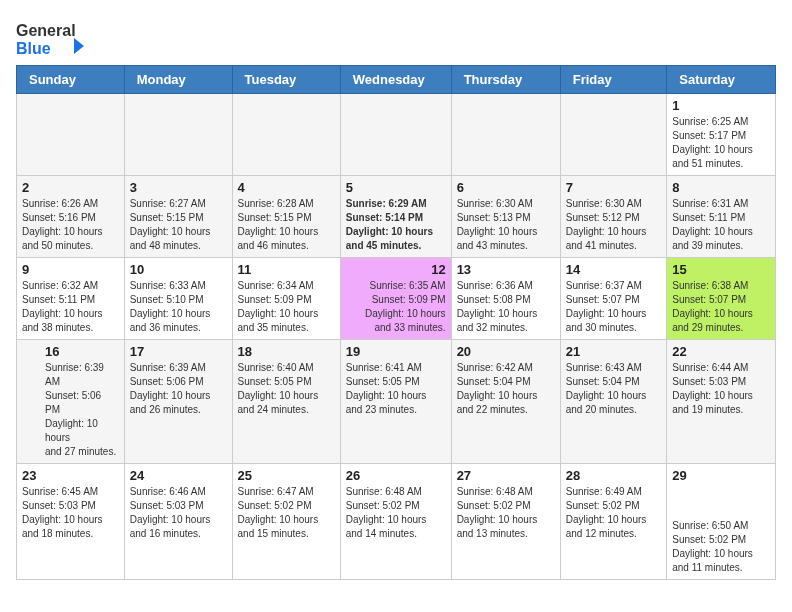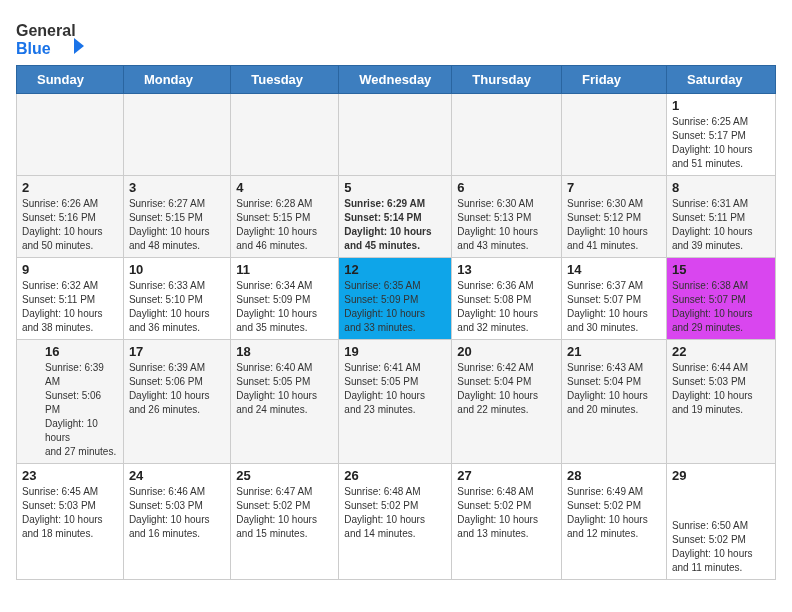--- a/index.html
+++ b/index.html
@@ -36,21 +36,21 @@
     .calendar {
       width: 100%;
       border-collapse: collapse;
       border: 1px solid #ccc;
     }
     .calendar th {
       background: #3d7ebf;
       color: #fff;
       font-size: 13px;
       font-weight: bold;
-      padding: 6px 20px;
+      padding: 6px 12px;
       text-align: left;
       border: 1px solid #2a65a0;
       margin-top: 8px;
     }
     .calendar td {
       vertical-align: top;
       border: 1px solid #ccc;
       padding: 4px 5px;
       font-size: 10.5px;
       color: #333;
@@ -201,42 +201,42 @@
 Daylight: 10 hours
 and 36 minutes.</div>
         </td>
         <td style="background: rgb(255, 255, 255);">
           <span class="day-number">11</span>
           <div class="day-info" style="white-space: pre-line;">Sunrise: 6:34 AM
 Sunset: 5:09 PM
 Daylight: 10 hours
 and 35 minutes.</div>
         </td>
-        <td style="background: #0ea5e9;">
+        <td style="background: #f0abfc; text-align: right;">
           <span class="day-number">12</span>
           <div class="day-info" style="white-space: pre-line;">Sunrise: 6:35 AM
 Sunset: 5:09 PM
 Daylight: 10 hours
 and 33 minutes.</div>
         </td>
         <td style="background: rgb(255, 255, 255);">
           <span class="day-number">13</span>
           <div class="day-info" style="white-space: pre-line;">Sunrise: 6:36 AM
 Sunset: 5:08 PM
 Daylight: 10 hours
 and 32 minutes.</div>
         </td>
         <td style="background: rgb(255, 255, 255);">
           <span class="day-number">14</span>
           <div class="day-info" style="white-space: pre-line;">Sunrise: 6:37 AM
 Sunset: 5:07 PM
 Daylight: 10 hours
 and 30 minutes.</div>
         </td>
-        <td style="background: #d946ef;">
+        <td style="background: #bef264;">
           <span class="day-number">15</span>
           <div class="day-info" style="white-space: pre-line;">Sunrise: 6:38 AM
 Sunset: 5:07 PM
 Daylight: 10 hours
 and 29 minutes.</div>
         </td>
       </tr>
       <tr class="alt">
         <td style="background: rgb(245, 245, 245); padding-left: 28px;">
           <span class="day-number">16</span>

